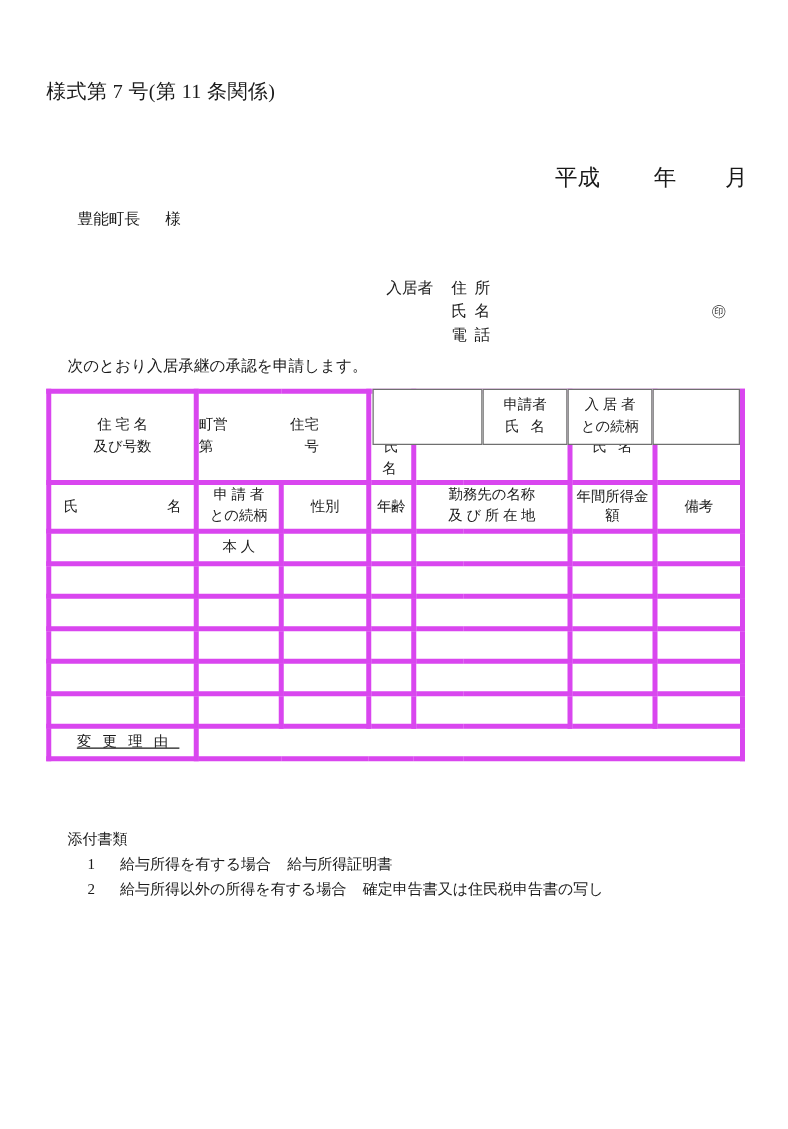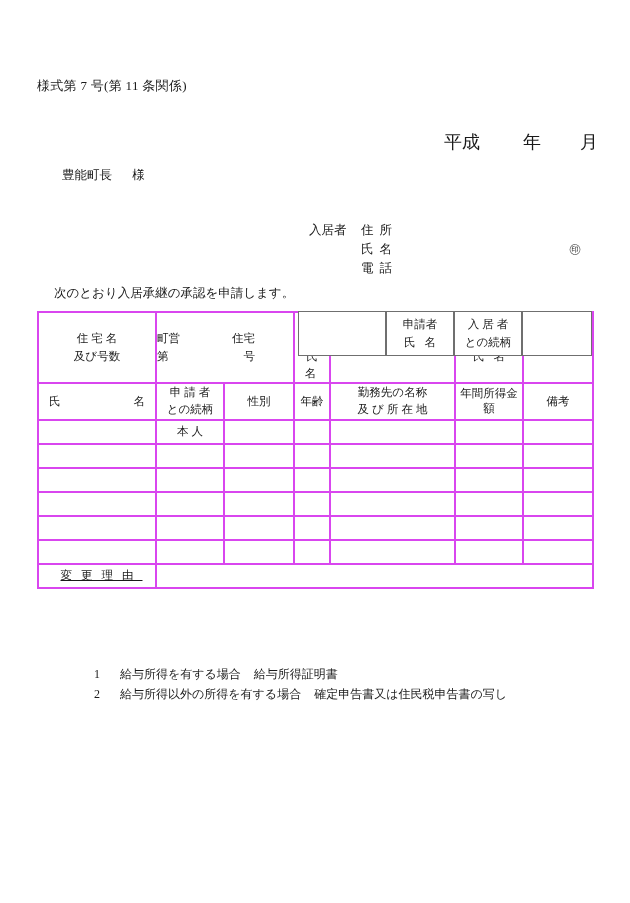--- a/index.html
+++ b/index.html
@@ -19,22 +19,22 @@
     position: absolute;
     left: 0; top: 0;
     width: 630px;
     height: 903px;
   }
 
   
   .form-no {
     position: absolute;
     left: 37px;
-    top: 77px;
-    font-size: 13px;
+    top: 63px;
+    font-size: 16px;
     letter-spacing: 0.3px;
     white-space: nowrap;
   }
   .doc-title {
     position: absolute;
     left: 210px;
     top: 86px;
     font-size: 13px;
     letter-spacing: 5.2px;
     white-space: nowrap;
@@ -101,21 +101,21 @@
   
   .form-table {
     position: absolute;
     left: 37px;
     top: 311px;
     width: 555px;
     border-collapse: collapse;
     table-layout: fixed;
   }
   .form-table td {
-    border: 2px solid #d946ef;
+    border: 4px solid #d946ef;
     font-size: 11.5px;
     padding: 0;
     vertical-align: middle;
     text-align: center;
     height: 22px;
   }
   .hdr-tall { height: 45px; }
   .row-tall { height: 35px; }
   .row-reason { height: 45px; text-decoration: underline; }
 
@@ -150,21 +150,21 @@
     font-size: 12px;
   }
   .att-title { white-space: nowrap; }
   .att-sub {
     margin-top: 3px;
     margin-left: 14px;
     white-space: nowrap;
   }
   .att-item {
     margin-top: 3px;
-    margin-left: 40px;
+    margin-left: 16px;
     white-space: nowrap;
   }
   .att-item .num { display: inline-block; width: 26px; }
   .att-item .gap { display: inline-block; width: 13px; }
 </style>
 </head>
 <body>
 
 <div class="page">
 
@@ -338,19 +338,20 @@
       </div>
       <div style="position: absolute; top: 0px; height: 45px; left: 485px; width: 70px; border: 1px solid rgb(111, 111, 111); box-sizing: border-box; background: rgb(255, 255, 255); display: flex; flex-direction: column; align-items: center; justify-content: center; font-size: 11.5px; line-height: 1.55;"></div>
       <div style="position: absolute; top: 0px; height: 45px; left: 349px; width: 68px; border: 1px solid rgb(111, 111, 111); box-sizing: border-box; background: rgb(255, 255, 255); display: flex; flex-direction: column; align-items: center; justify-content: center; font-size: 11.5px; line-height: 1.55;">
         <div>申請者</div>
         <div class="spread3">氏 名</div>
       </div>
       <div style="position: absolute; top: 0px; height: 45px; left: 261px; width: 88px; border: 1px solid rgb(111, 111, 111); box-sizing: border-box; background: rgb(255, 255, 255); display: flex; flex-direction: column; align-items: center; justify-content: center; font-size: 11.5px; line-height: 1.55;"></div>
     </div>
 
   <div class="attachments">
+    <div class="att-title">添付書類</div>
     <div id="att-items">
         <div class="att-item"><span class="num">1</span><span>給与所得を有する場合</span><span class="gap"></span><span>給与所得証明書</span></div>
         <div class="att-item"><span class="num">2</span><span>給与所得以外の所得を有する場合</span><span class="gap"></span><span>確定申告書又は住民税申告書の写し</span></div>
       </div>
   </div>
 
 </div>
 
 </body></html>

